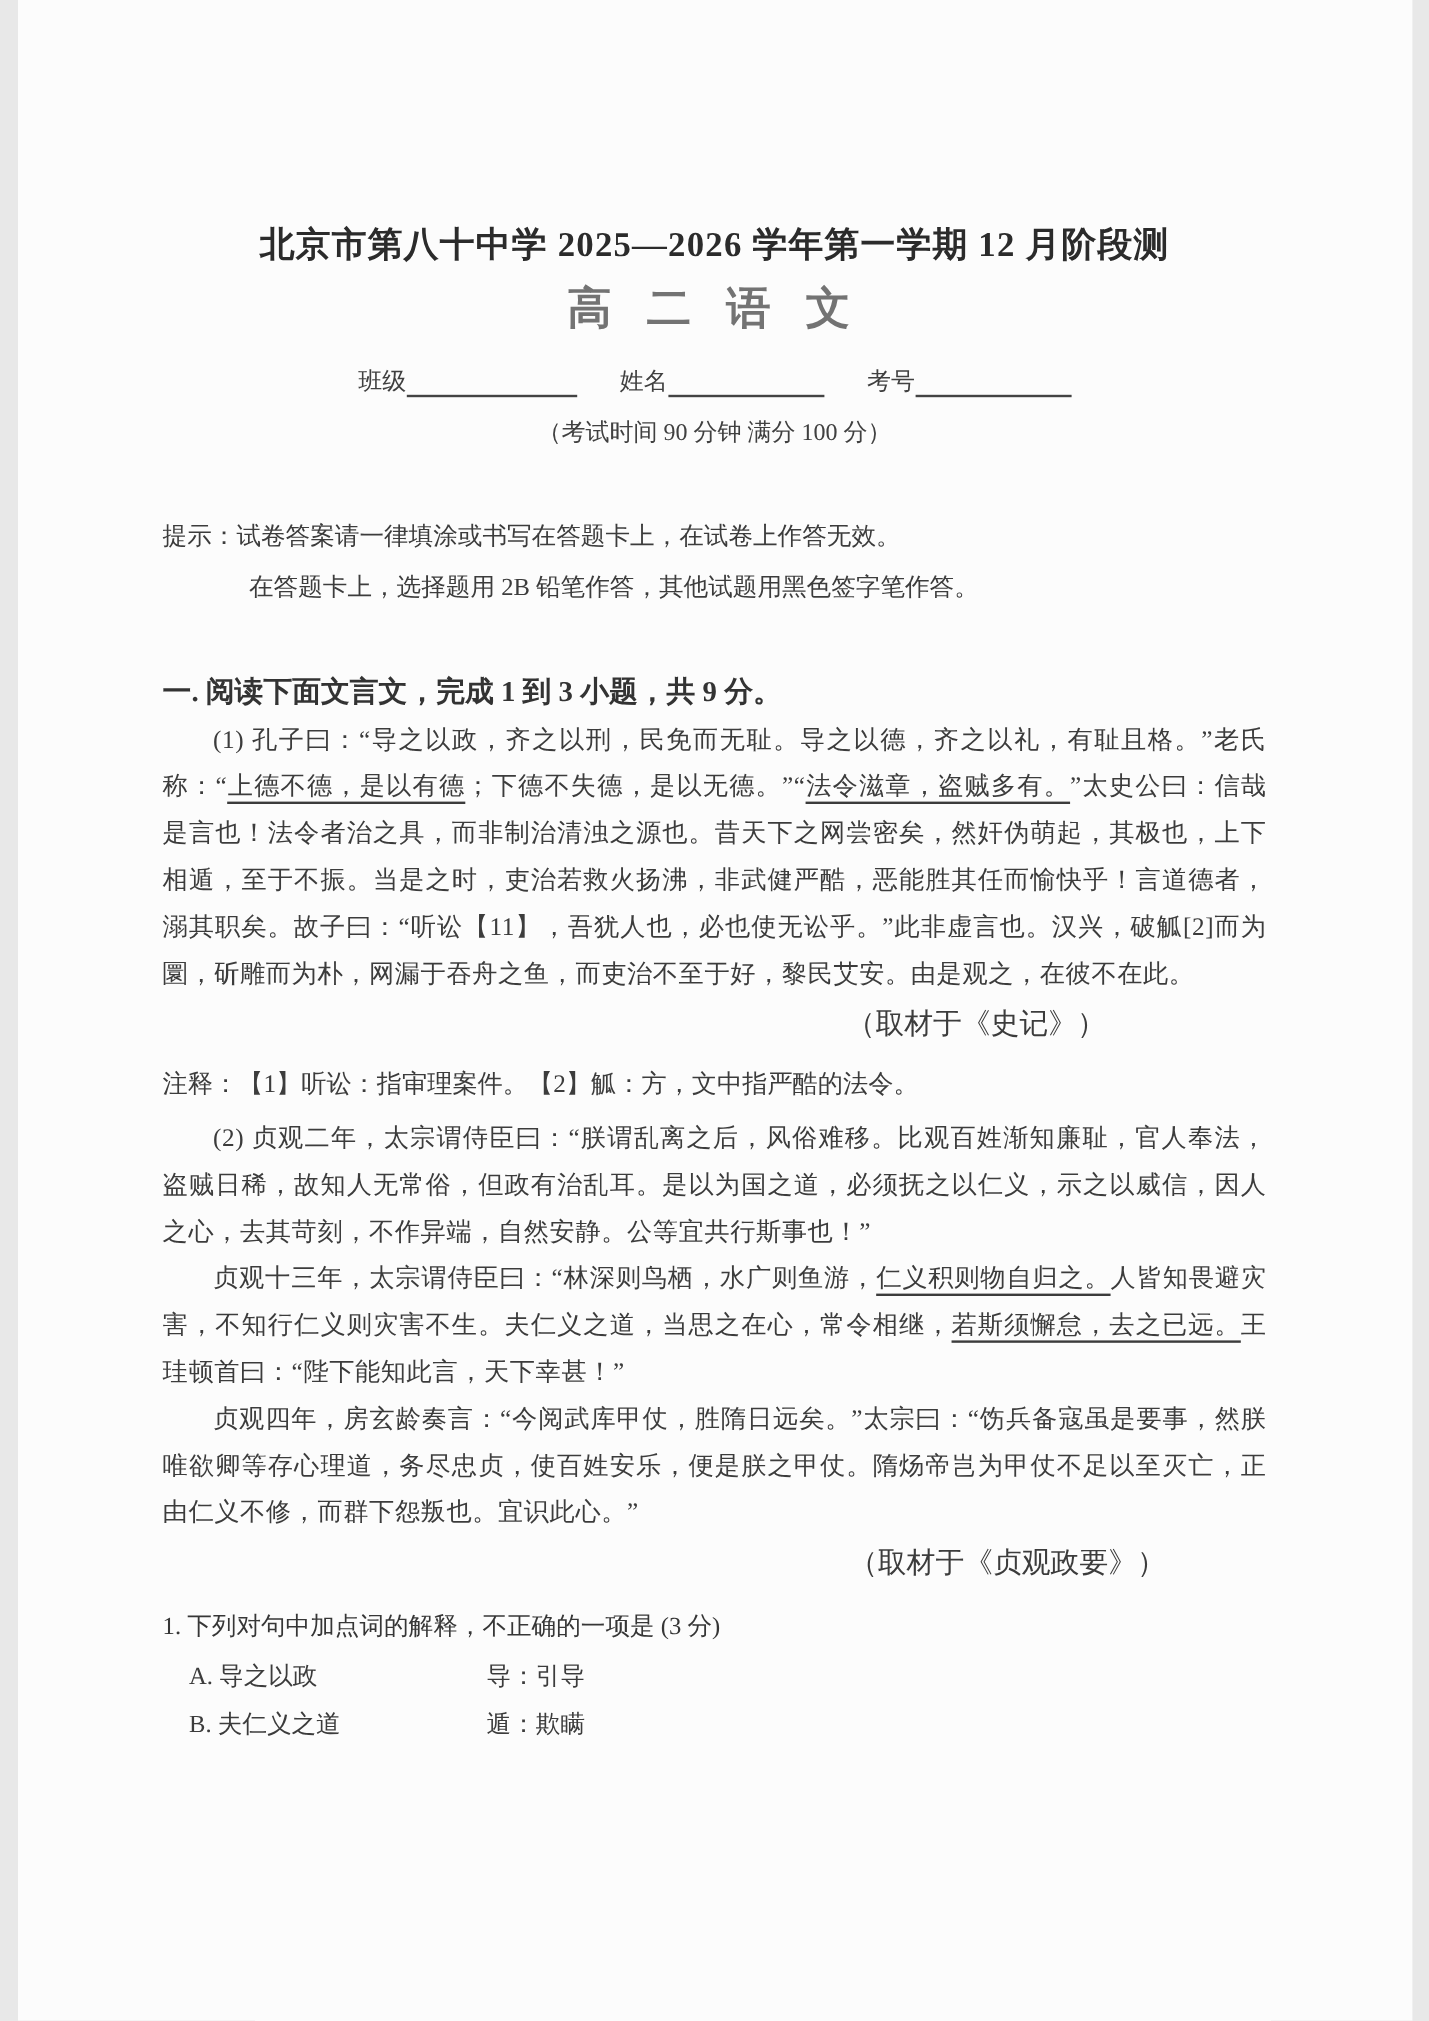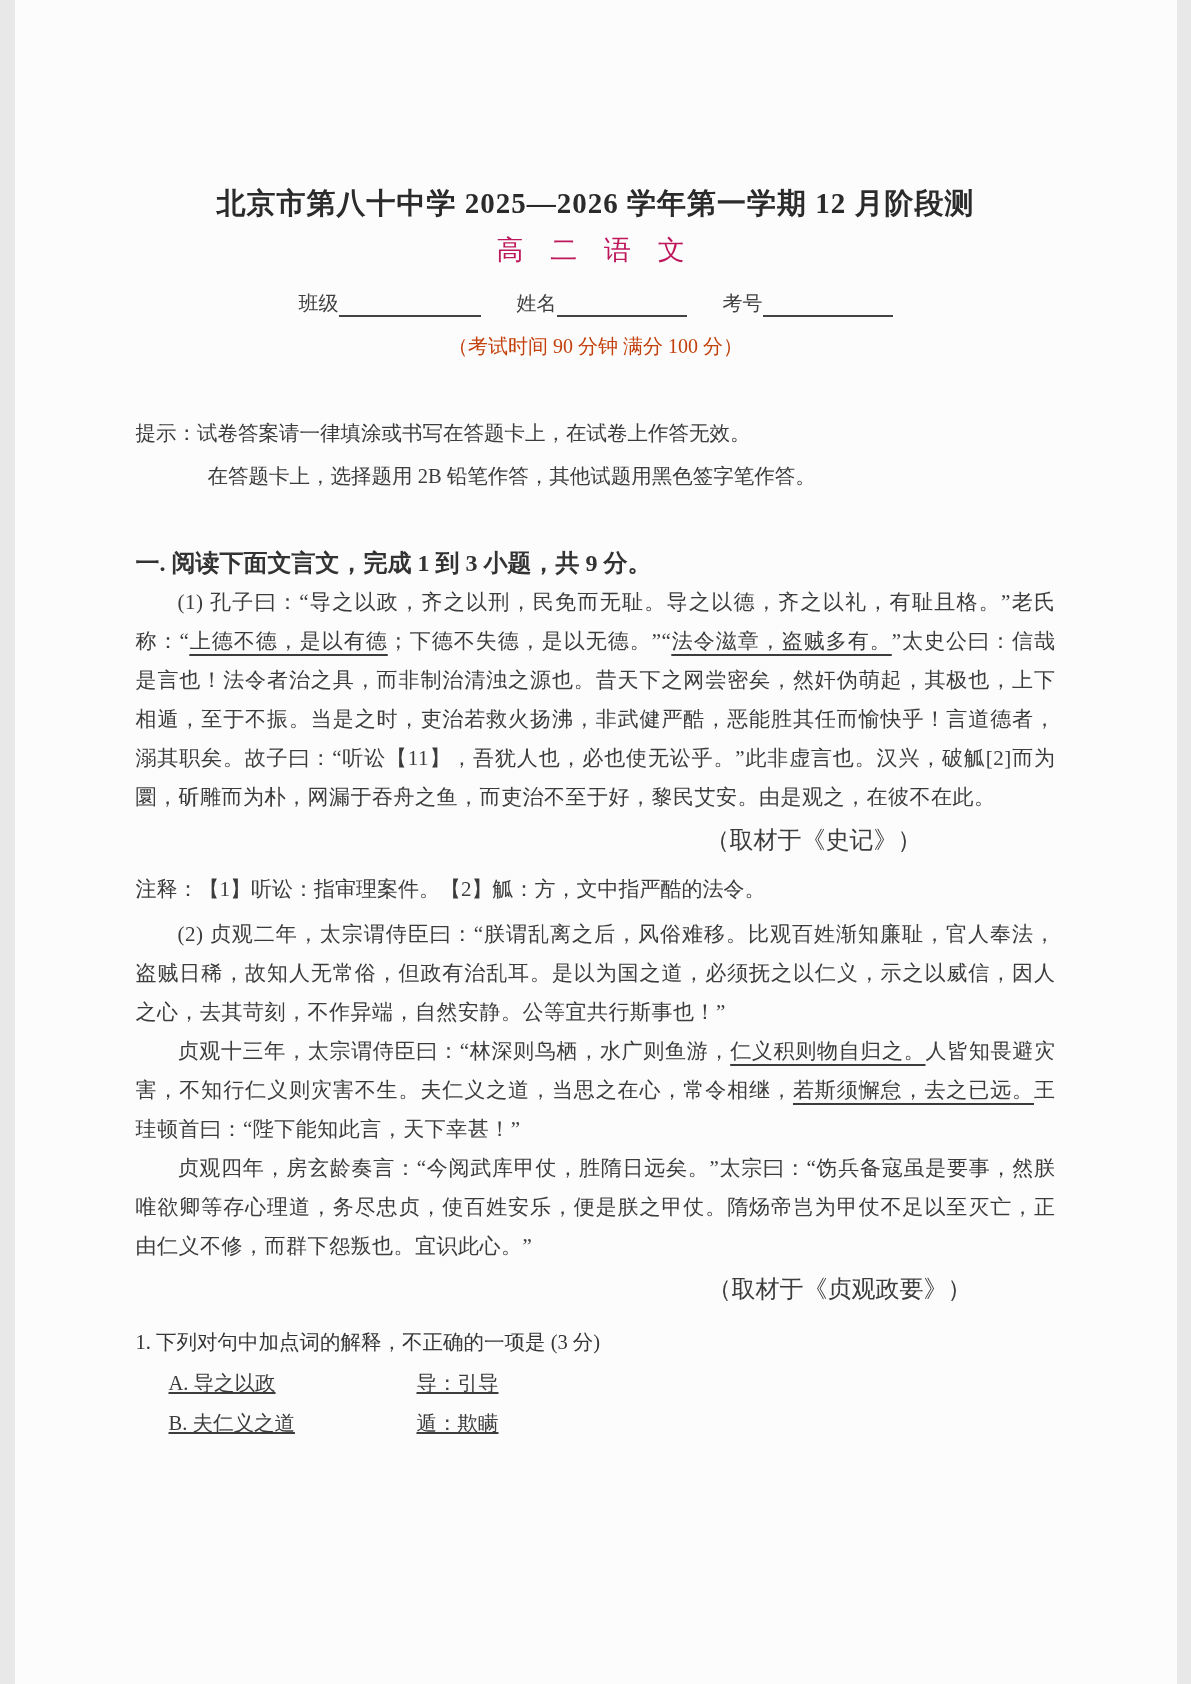--- a/index.html
+++ b/index.html
@@ -19,23 +19,23 @@
     margin: 0;
     text-align: center;
     font-size: 29px;
     font-weight: 700;
     color: #2b2b2b;
     letter-spacing: 1px;
   }
   .doc-subtitle {
     margin: 8px 0 0 0;
     text-align: center;
-    font-size: 27px;
-    font-weight: 400;
-    color: #be185d;
+    font-size: 37px;
+    font-weight: 700;
+    color: #737373;
     letter-spacing: 10px;
   }
 
   .fields-row {
     margin-top: 22px;
     display: flex;
     justify-content: center;
     align-items: flex-end;
     font-size: 20px;
     color: #404040;
@@ -49,21 +49,21 @@
     margin-right: 36px;
   }
   .blank.class-blank { width: 142px; }
   .blank.name-blank  { width: 130px; }
   .blank.exam-blank  { width: 130px; margin-right: 0; }
 
   .exam-info {
     margin-top: 16px;
     text-align: center;
     font-size: 20px;
-    color: #c2410c;
+    color: #404040;
   }
 
   .notice {
     margin-top: 52px;
     font-size: 20.5px;
     line-height: 43px;
     color: #3c3c3c;
   }
   .notice .line2 { padding-left: 72px; }
 
@@ -110,25 +110,24 @@
   .question { margin-top: 14px; }
   .q-stem {
     margin: 0;
     font-size: 20.5px;
     line-height: 39px;
     color: #363636;
   }
   .option-row {
     display: flex;
     margin-top: 2px;
-    margin-left: 33px;
+    margin-left: 22px;
     font-size: 20.5px;
     line-height: 38px;
     color: #3c3c3c;
-    text-decoration: underline;
   }
   .option-phrase { width: 248px; }
   .option-gloss  { white-space: nowrap; }
 </style>
 </head>
 <body>
 
 <div class="page">
   <div class="content">
 

